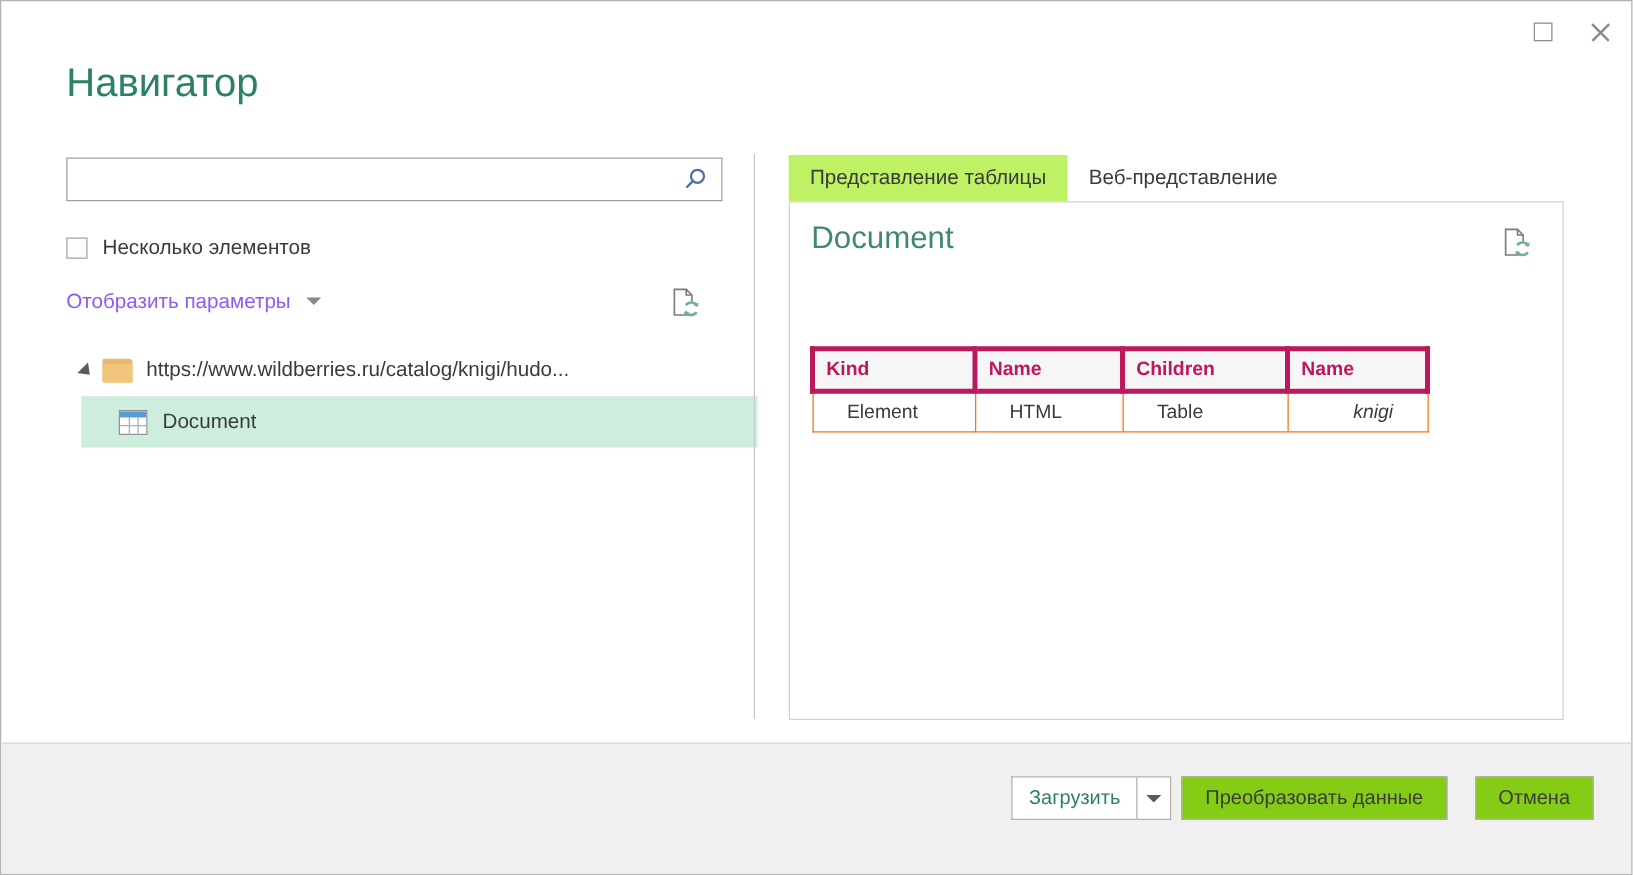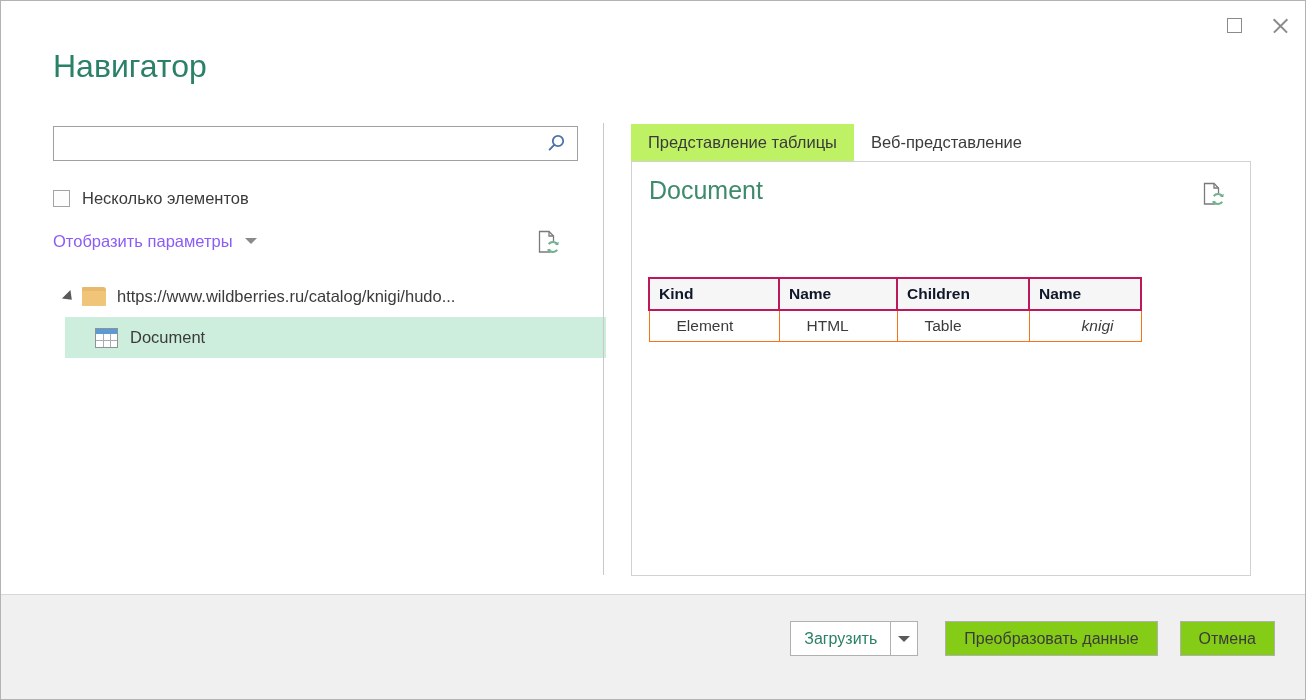--- a/index.html
+++ b/index.html
@@ -295,23 +295,23 @@
   }
   .data-table {
     position: absolute;
     left: 16px; top: 115px;
     border-collapse: collapse;
     font-size: 15.5px;
     table-layout: fixed;
   }
   .data-table th {
     background: #f6f6f6;
-    border: 2px solid #be185d;
+    border: 4px solid #be185d;
     font-weight: bold;
-    color: #0f172a;
+    color: #be185d;
     text-align: left;
     padding: 6px 9px;
     height: 24px;
     box-sizing: border-box;
   }
   .data-table td {
     background: #ffffff;
     border: 1px solid #f97316;
     color: #3b3b3b;
     text-align: left;
@@ -355,21 +355,21 @@
     font-size: 16px;
     color: #3b3b3b;
     padding: 0 18px;
     cursor: default;
     white-space: nowrap;
   }
   .split-btn {
     display: flex;
     align-items: stretch;
     height: 35px;
-    margin-right: 27px;
+    margin-right: 8px;
   }
   .split-main {
     border: 1px solid #b0b0b0;
     border-right: 0;
     background: #ffffff;
     box-sizing: border-box;
     display: flex;
     align-items: center;
     justify-content: center;
     padding: 0 13px;

